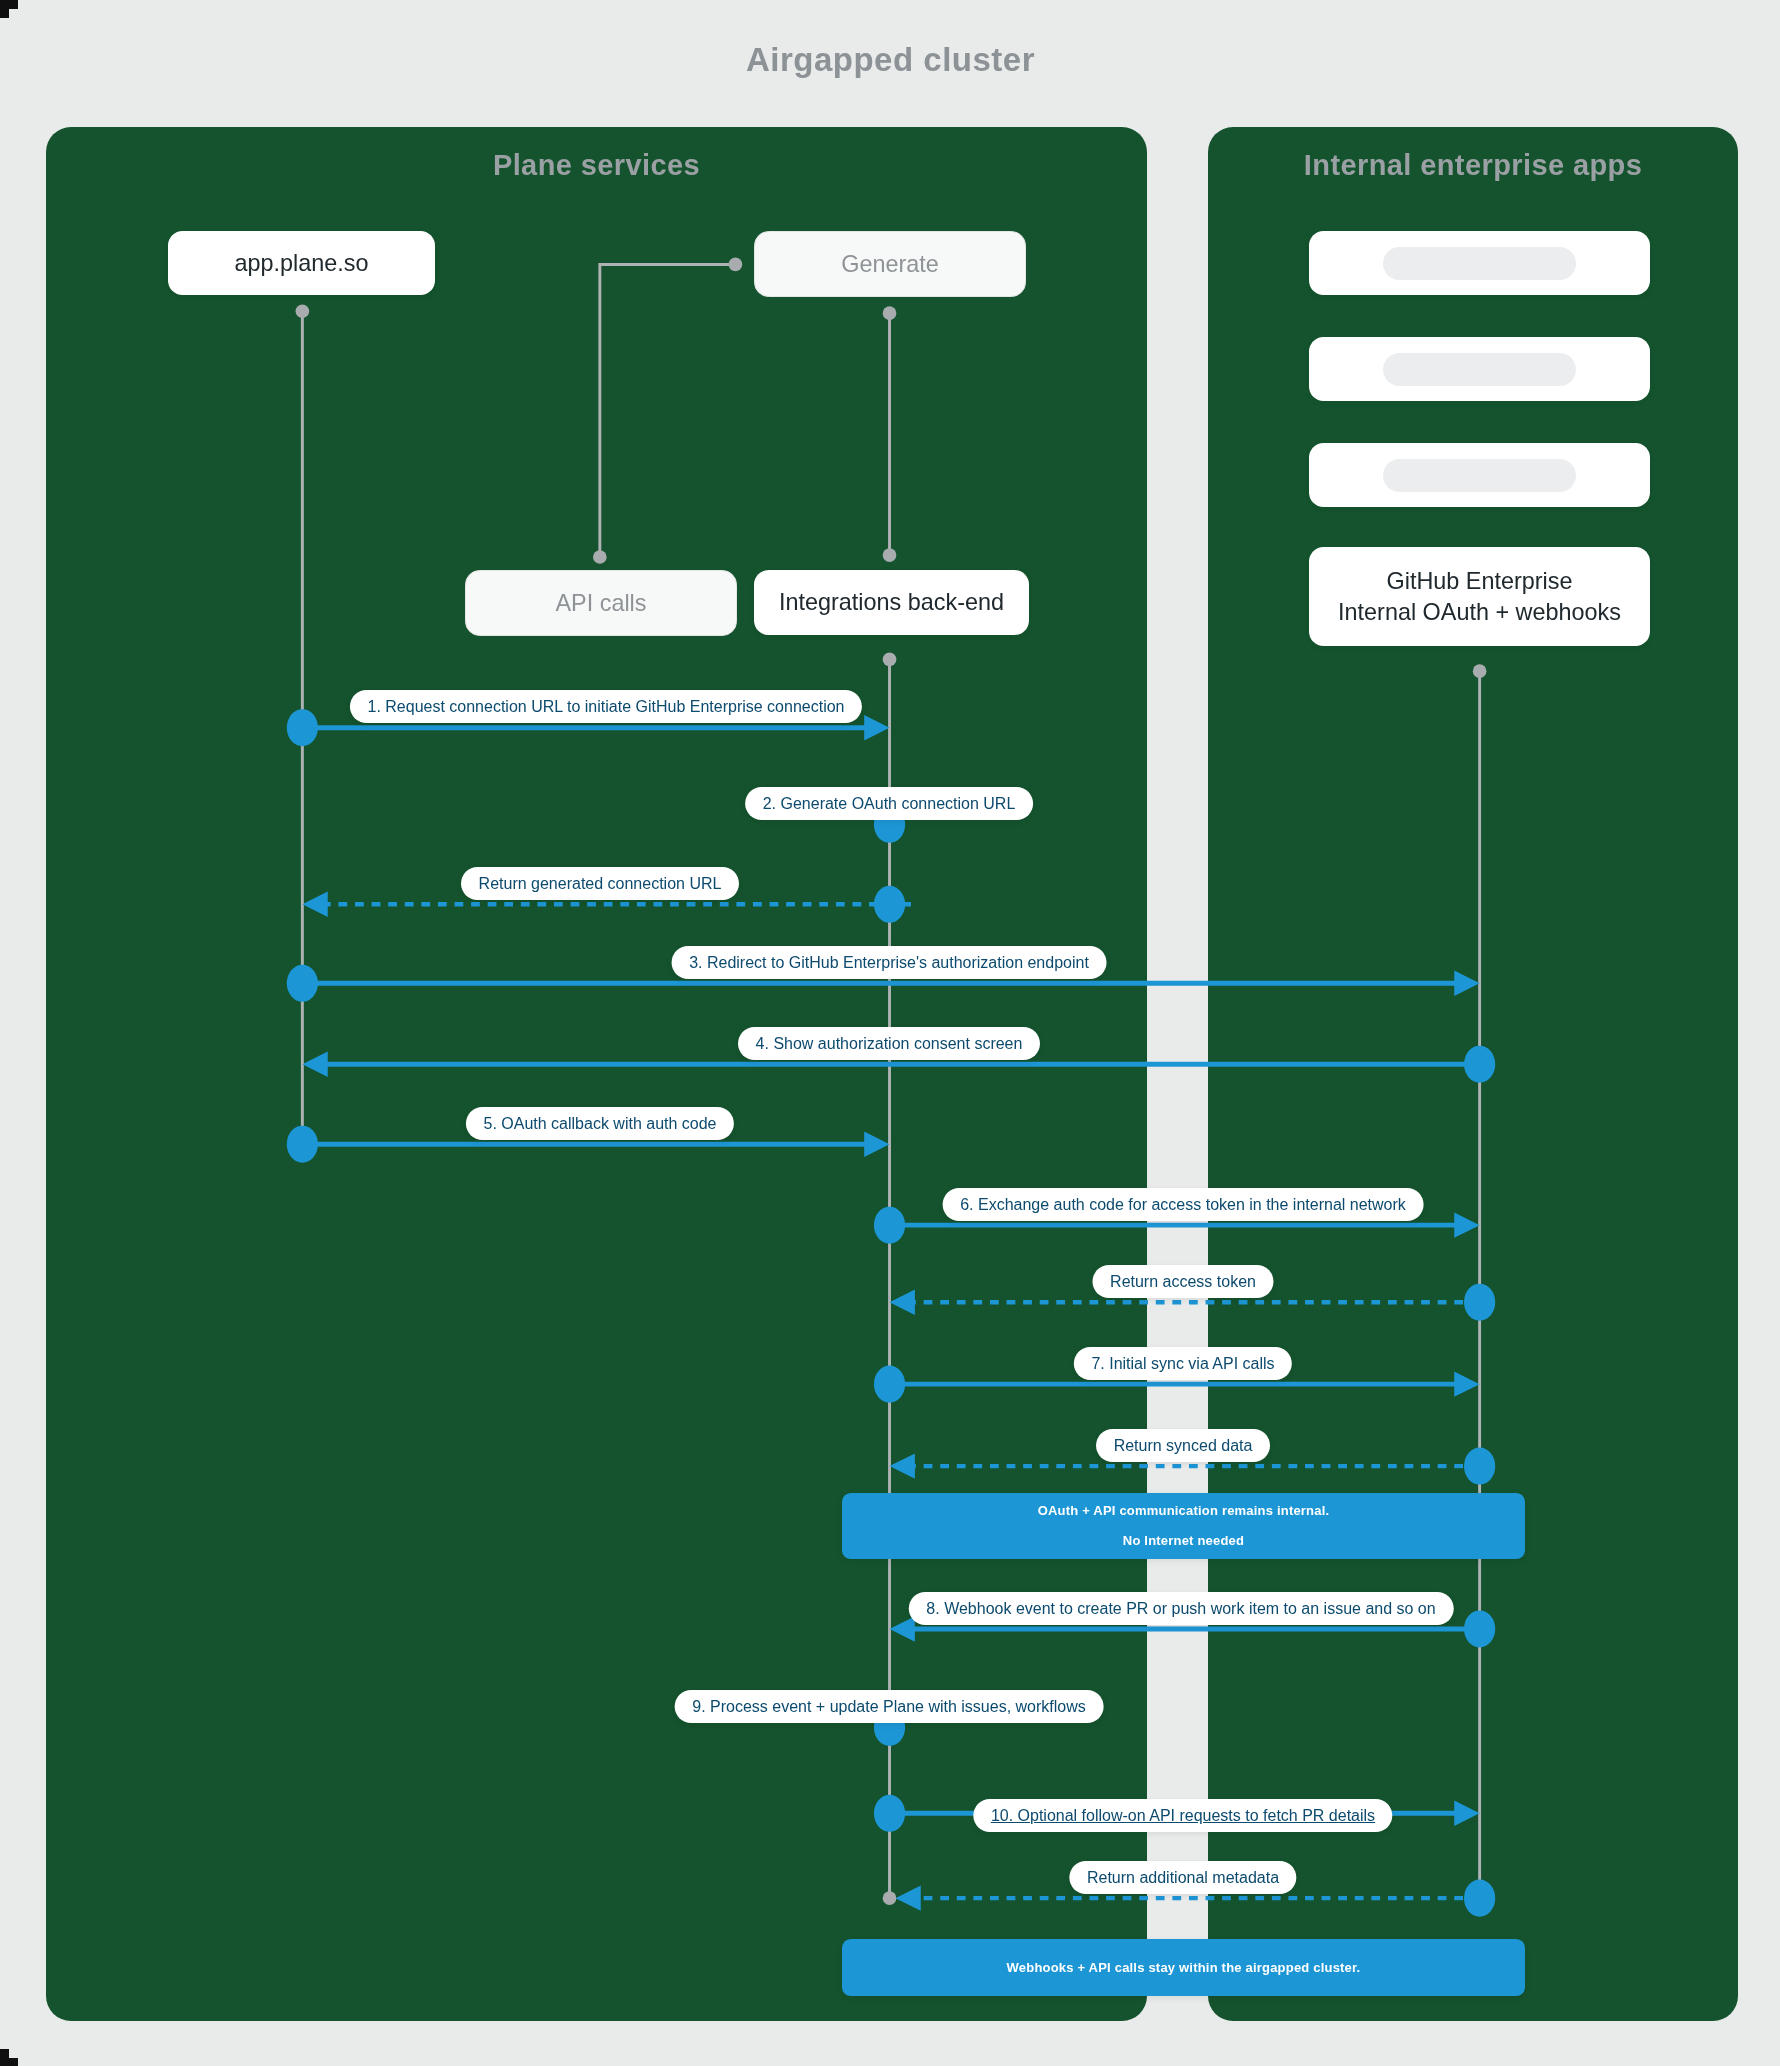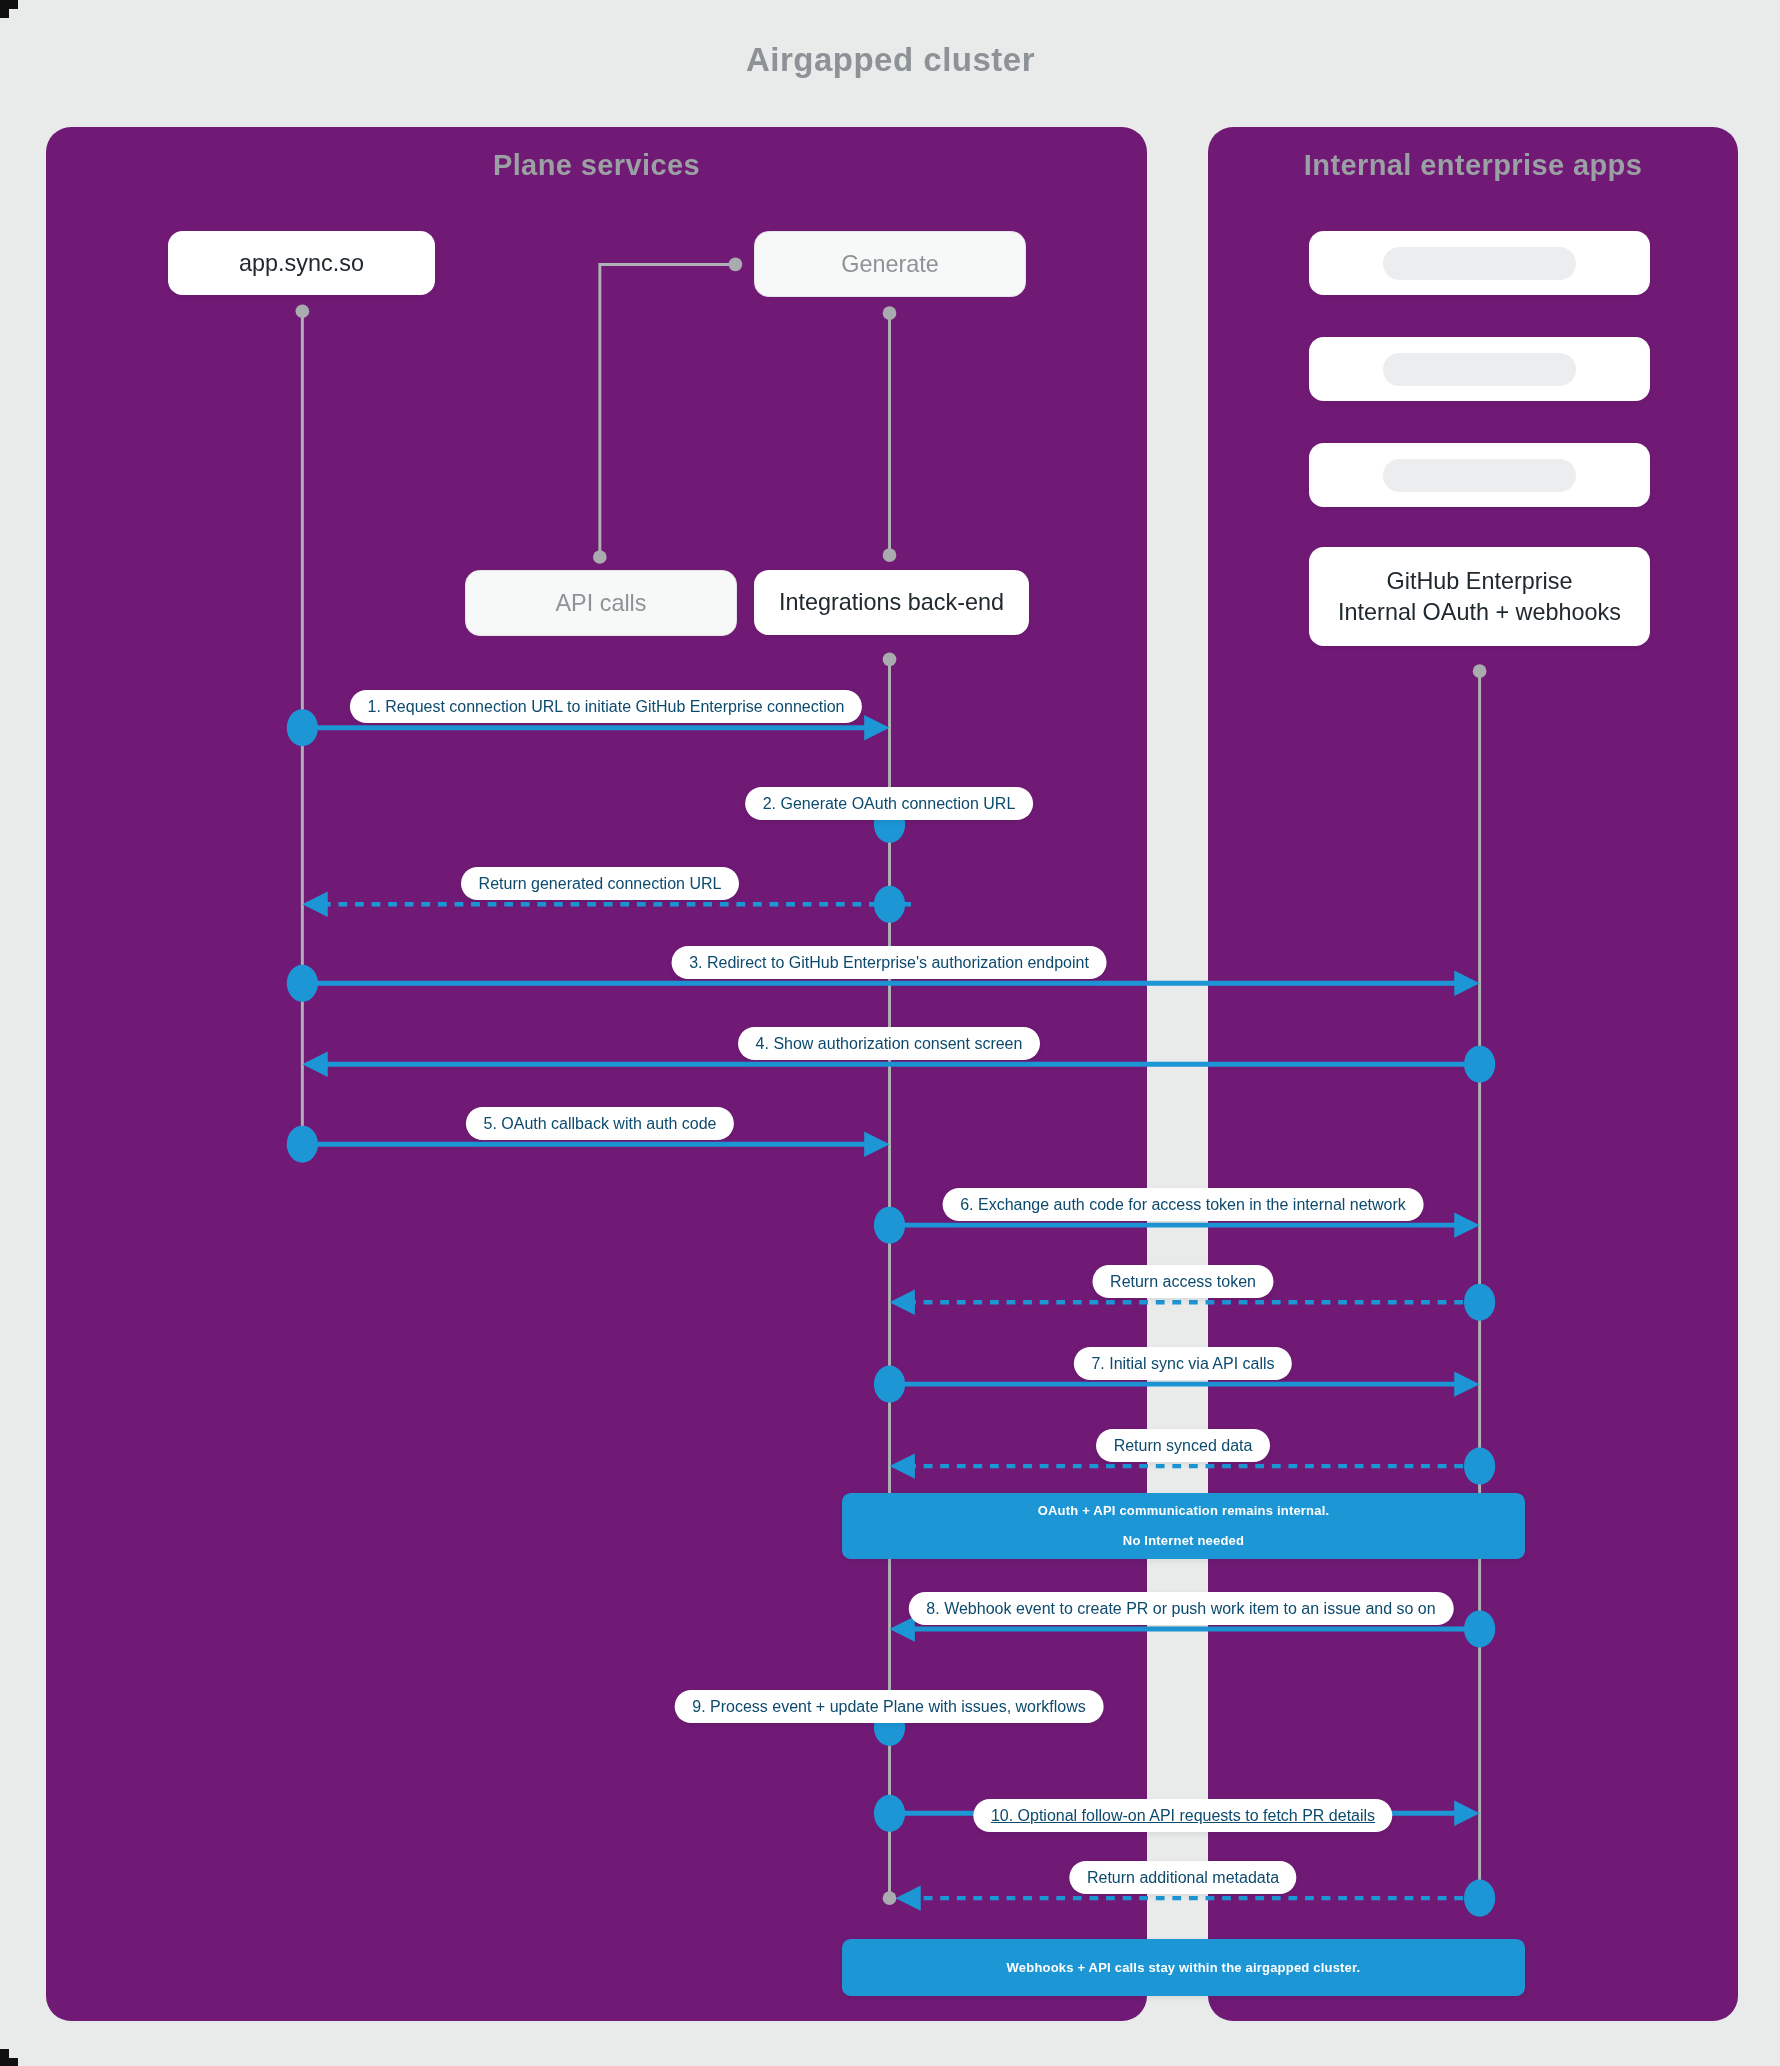--- a/index.html
+++ b/index.html
@@ -11,21 +11,21 @@
     overflow:hidden;
   }
   .corner{position:absolute;background:#101010;}
   .page-title{
     position:absolute;left:0;top:41px;width:100%;
     text-align:center;font-size:33px;font-weight:700;color:#8c9296;
     letter-spacing:0.5px;
   }
   .panel{
     position:absolute;top:127px;height:1894px;
-    background:#701a75;border-radius:25px;
+    background:#14532d;border-radius:25px;
   }
   .panel-left{left:46px;width:1101px;}
   .panel-right{left:1208px;width:530px;}
   .panel-title{
     position:absolute;top:21.5px;left:0;width:100%;
     text-align:center;font-size:29px;font-weight:700;color:#9aa0a3;
     letter-spacing:0.4px;
   }
   .node{
     position:absolute;display:flex;align-items:center;justify-content:center;
@@ -171,21 +171,21 @@
         <line x1="1517" y1="1946" x2="944" y2="1946" stroke="#1d96d6" stroke-width="4.5" stroke-dasharray="9 8"></line>
         <polygon points="918,1946 944,1933 944,1959" fill="#1d96d6"></polygon>
         <ellipse cx="1517" cy="1946" rx="16" ry="19" fill="#1d96d6"></ellipse>
       </g>
 
       <circle cx="912" cy="1946" r="7" fill="#a8acae"></circle>
     </g>
   </svg>
 
   <div class="node node-solid" style="left:168px;top:231px;width:267px;height:64px;">
-    <span>app.sync.so</span>
+    <span>app.plane.so</span>
   </div>
   <div class="node node-ghost" style="left:754px;top:231px;width:270px;height:64px;">
     <span>Generate</span>
   </div>
   <div class="node node-ghost" style="left:465px;top:570px;width:270px;height:64px;">
     <span>API calls</span>
   </div>
   <div class="node node-solid" style="left:754px;top:570px;width:275px;height:65px;">
     <span>Integrations back-end</span>
   </div>

